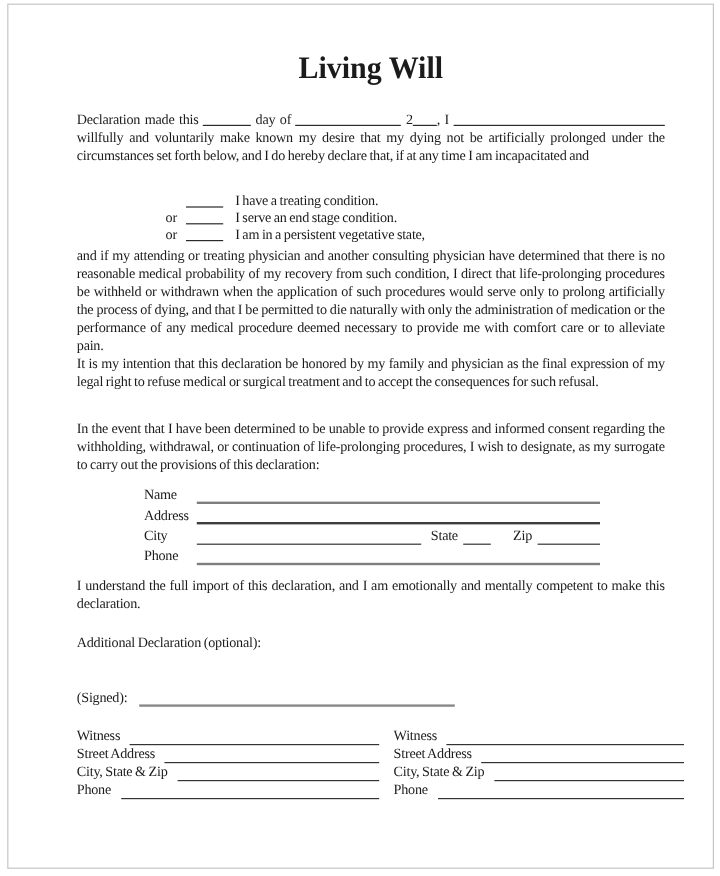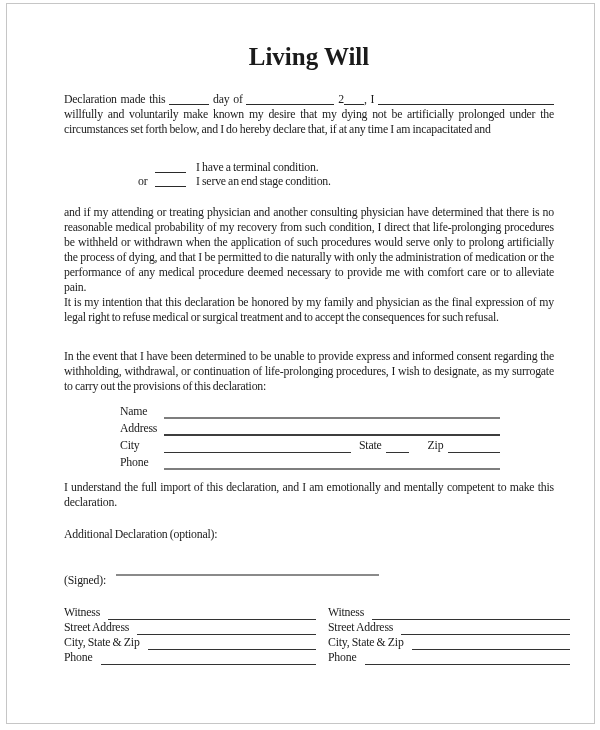--- a/index.html
+++ b/index.html
@@ -31,21 +31,21 @@
     font-size: 26px;
     line-height: 30px;
     font-weight: bold;
     text-align: center;
     letter-spacing: 0;
     word-spacing: 0;
     transform: scaleX(0.96);
   }
   p { margin: 0; text-align: justify; }
   .p-intro      { margin-top: 20px; }
-  .p-directive  { margin-top: 17px; }
+  .p-directive  { margin-top: 4px; }
   .p-intention  { }
   .p-surrogate  { margin-top: 24px; }
   .p-competency { margin-top: 10px; }
 
   .blank {
     display: inline-block;
     border-bottom: 1px solid #2a2a2a;
     height: 10px;
     vertical-align: -2px;
   }
@@ -75,21 +75,21 @@
   .fl-address { flex: 1; border-bottom: 2px solid #3d3d3d; }
   .fl-phone   { flex: 1; }
   .fl-city  { width: 187px; flex: none; border-bottom: 1px solid #333; height: 2px; }
   .fl-state { width: 23px; flex: none; border-bottom: 1px solid #333; height: 2px; margin-left: 4px; }
   .fl-zip   { flex: 1; border-bottom: 1px solid #333; height: 2px; margin-left: 5px; }
   .lbl-state { margin-left: 8px; flex: none; }
   .lbl-zip   { margin-left: 19px; flex: none; }
 
   .additional-label { margin-top: 17px; text-align: left; }
 
-  .signed-row { margin-top: 31px; display: flex; align-items: flex-start; height: 15px; }
+  .signed-row { margin-top: 31px; display: flex; align-items: flex-end; height: 15px; }
   .signed-line {
     width: 263px; margin-left: 10px;
     border-bottom: 2px solid #8a8a8a; height: 3px;
   }
 
   .witness-grid {
     margin-top: 17px;
     display: flex;
   }
   .w-col-left  { width: 252px; flex: none; }
@@ -110,24 +110,27 @@
   <p class="p-intro"><span>Declaration made this</span>
     <span class="blank blank-day"></span>
     <span>day of</span>
     <span class="blank blank-month"></span>
     <span>2</span><span class="blank blank-year"></span><span>, I</span>
     <span class="blank blank-name"></span>
     <span>willfully and voluntarily make known my desire that my dying not be artificially prolonged under the circumstances set forth below, and I do hereby declare that, if at any time I am incapacitated and</span></p>
 
   <div class="conditions">
     <div class="cond-row">
-      <span class="cond-or"></span><span class="cond-blank"></span><span>I have a terminal condition.</span>
+      <span class="cond-or"></span><span class="cond-blank"></span><span>I have a treating condition.</span>
     </div>
     <div class="cond-row">
       <span class="cond-or">or</span><span class="cond-blank"></span><span>I serve an end stage condition.</span>
+    </div>
+    <div class="cond-row">
+      <span class="cond-or">or</span><span class="cond-blank"></span><span>I am in a persistent vegetative state,</span>
     </div>
   </div>
 
   <p class="p-directive">and if my attending or treating physician and another consulting physician have determined that there is no reasonable medical probability of my recovery from such condition, I direct that life-prolonging procedures be withheld or withdrawn when the application of such procedures would serve only to prolong artificially the process of dying, and that I be permitted to die naturally with only the administration of medication or the performance of any medical procedure deemed necessary to provide me with comfort care or to alleviate pain.</p>
 
   <p class="p-intention">It is my intention that this declaration be honored by my family and physician as the final expression of my legal right to refuse medical or surgical treatment and to accept the consequences for such refusal.</p>
 
   <p class="p-surrogate">In the event that I have been determined to be unable to provide express and informed consent regarding the withholding, withdrawal, or continuation of life-prolonging procedures, I wish to designate, as my surrogate to carry out the provisions of this declaration:</p>
 
   <div class="fields">

